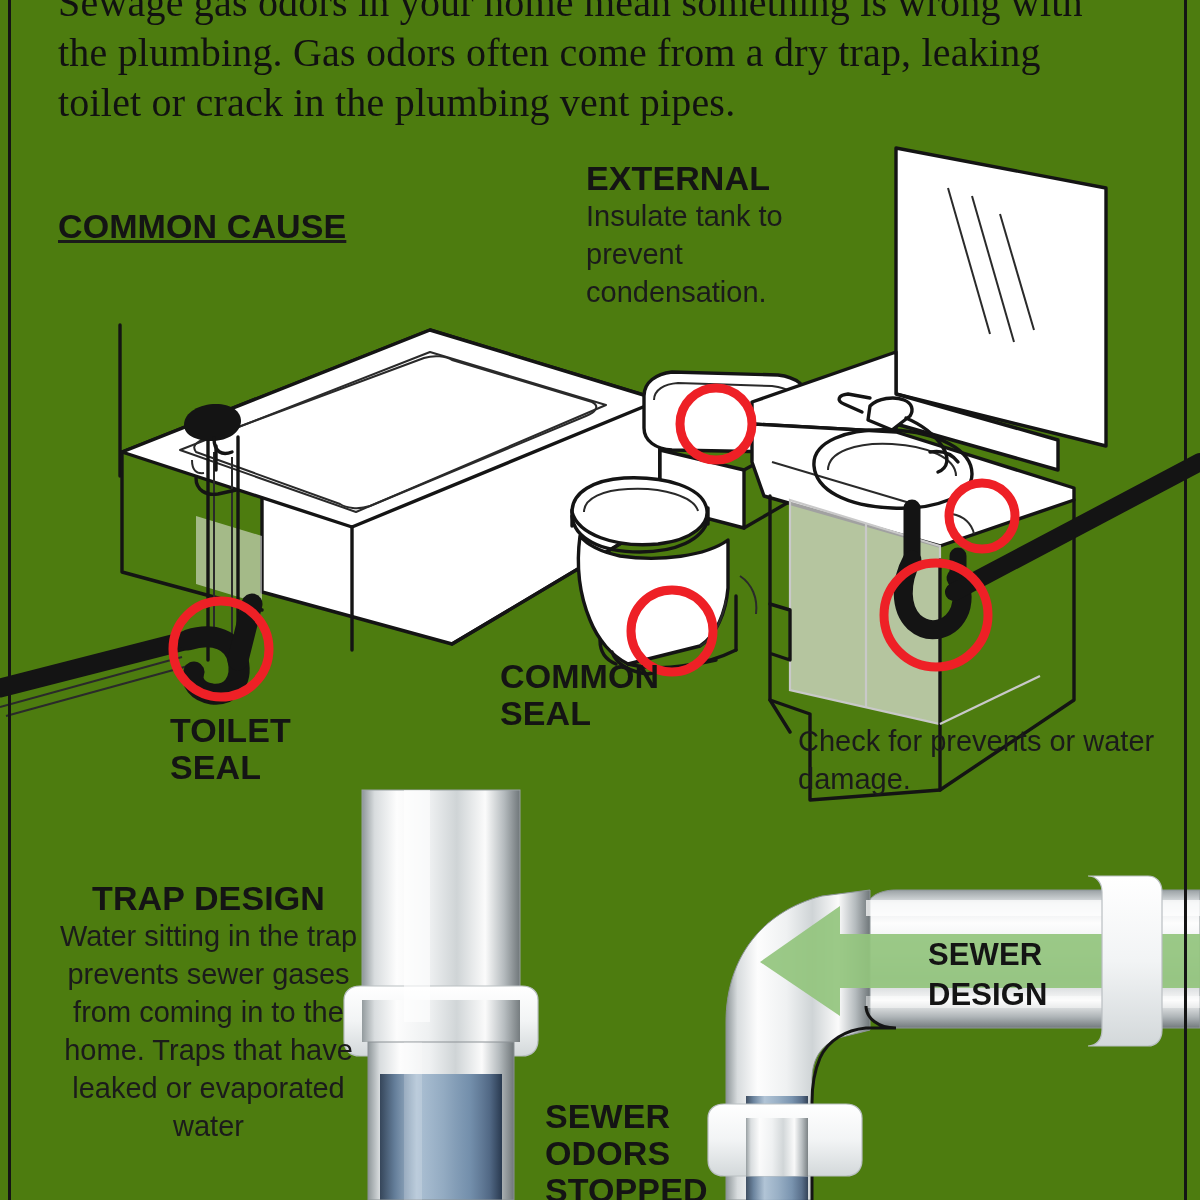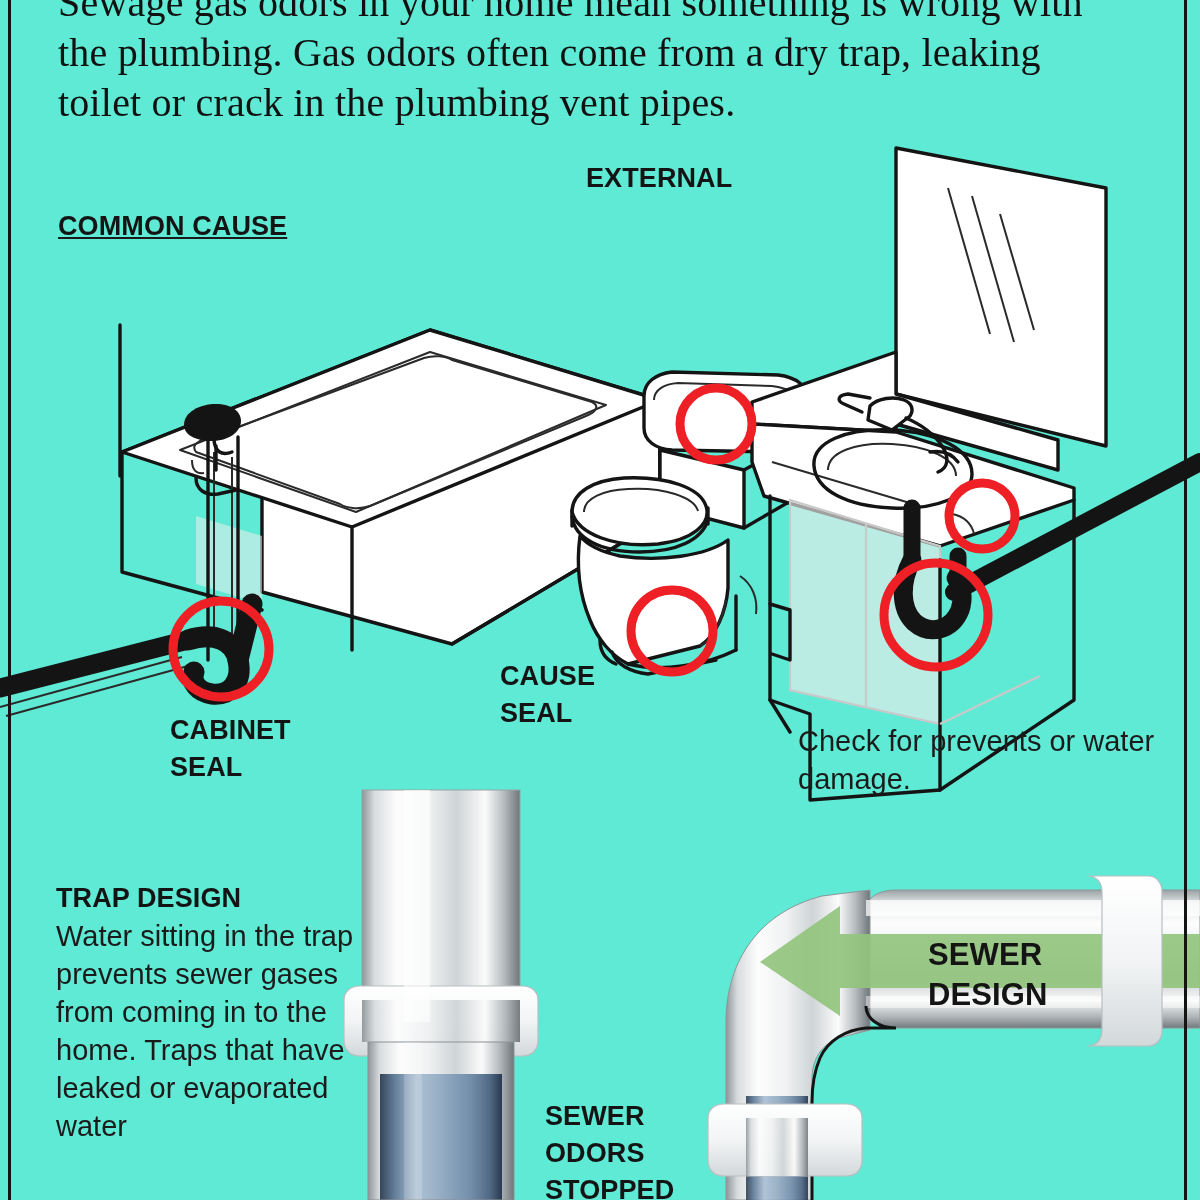--- a/index.html
+++ b/index.html
@@ -1,42 +1,42 @@
 <!DOCTYPE html>
 <html><head>
 <meta charset="utf-8">
 <title>Sewage Gas Odors Infographic</title>
 <style>
   html,body{margin:0;padding:0;background:#ffffff;}
   body{width:1200px;height:1200px;overflow:hidden;
        font-family:"Liberation Sans",sans-serif;color:#1a1a1a;}
 
-  #page{position:relative;width:1200px;height:1200px;background:#5eead4;overflow:hidden;}
+  #page{position:relative;width:1200px;height:1200px;background:#4d7c0f;overflow:hidden;}
 
   
   .frame-left,.frame-right{position:absolute;top:0;width:3px;height:1200px;background:#141414;}
   .frame-left{left:8px;}
   .frame-right{left:1184px;}
 
   
   #intro{position:absolute;left:58px;top:-22px;width:1060px;
          font-family:"Liberation Serif",serif;font-size:40px;line-height:50px;
          color:#111;letter-spacing:.2px;}
 
   
   .lbl{position:absolute;}
-  .lbl .hd{font-weight:bold;font-size:27px;line-height:37px;letter-spacing:.1px;color:#141414;}
+  .lbl .hd{font-weight:bold;font-size:34px;line-height:37px;letter-spacing:.1px;color:#141414;}
   .lbl .bd{font-weight:normal;font-size:29px;line-height:38px;color:#1b1b1b;}
 
   #lbl-common{left:58px;top:208px;width:400px;text-decoration:underline;}
   #lbl-tank{left:586px;top:160px;width:270px;}
   #lbl-bathtub{left:170px;top:712px;width:260px;}
   #lbl-toilet{left:500px;top:658px;width:230px;}
   #lbl-vanity{left:798px;top:722px;width:360px;}
-  #lbl-trapdesign{left:56px;top:880px;width:305px;}
+  #lbl-trapdesign{left:56px;top:880px;width:305px;text-align:center;}
   #lbl-sewerodors{left:545px;top:1098px;width:240px;}
   #lbl-sewergases{left:928px;top:935px;width:230px;}
   #lbl-sewergases .hd{font-size:31px;line-height:40px;}
 
   
   svg.art{position:absolute;left:0;top:0;width:1200px;height:1200px;}
   .ln{fill:none;stroke:#141414;stroke-width:3.4;stroke-linejoin:round;stroke-linecap:round;}
   .ln-thin{fill:none;stroke:#2a2a2a;stroke-width:2;stroke-linejoin:round;}
   .ln-grey{fill:none;stroke:#c9c9c9;stroke-width:2.2;}
   .wht{fill:#ffffff;stroke:#141414;stroke-width:3.4;stroke-linejoin:round;}
@@ -244,29 +244,30 @@
   <div class="frame-right"></div>
 
   <div id="intro">Sewage gas odors in your home mean something is wrong with the plumbing. Gas odors often come from a dry trap, leaking toilet or crack in the plumbing vent pipes.</div>
 
   <div class="lbl" id="lbl-common">
     <div class="hd">COMMON CAUSE</div>
   </div>
 
   <div class="lbl" id="lbl-tank">
     <div class="hd">EXTERNAL</div>
+    <div class="bd">Insulate tank to prevent condensation.</div>
   </div>
 
   <div class="lbl" id="lbl-bathtub">
-    <div class="hd">CABINET</div>
+    <div class="hd">TOILET</div>
     <div class="hd">SEAL</div>
   </div>
 
   <div class="lbl" id="lbl-toilet">
-    <div class="hd">CAUSE</div>
+    <div class="hd">COMMON</div>
     <div class="hd">SEAL</div>
   </div>
 
   <div class="lbl" id="lbl-vanity">
     <div class="bd">Check for prevents or water damage.</div>
   </div>
 
   <div class="lbl" id="lbl-trapdesign">
     <div class="hd">TRAP DESIGN</div>
     <div class="bd">Water sitting in the trap prevents sewer gases from coming in to the home. Traps that have leaked or evaporated water</div>

